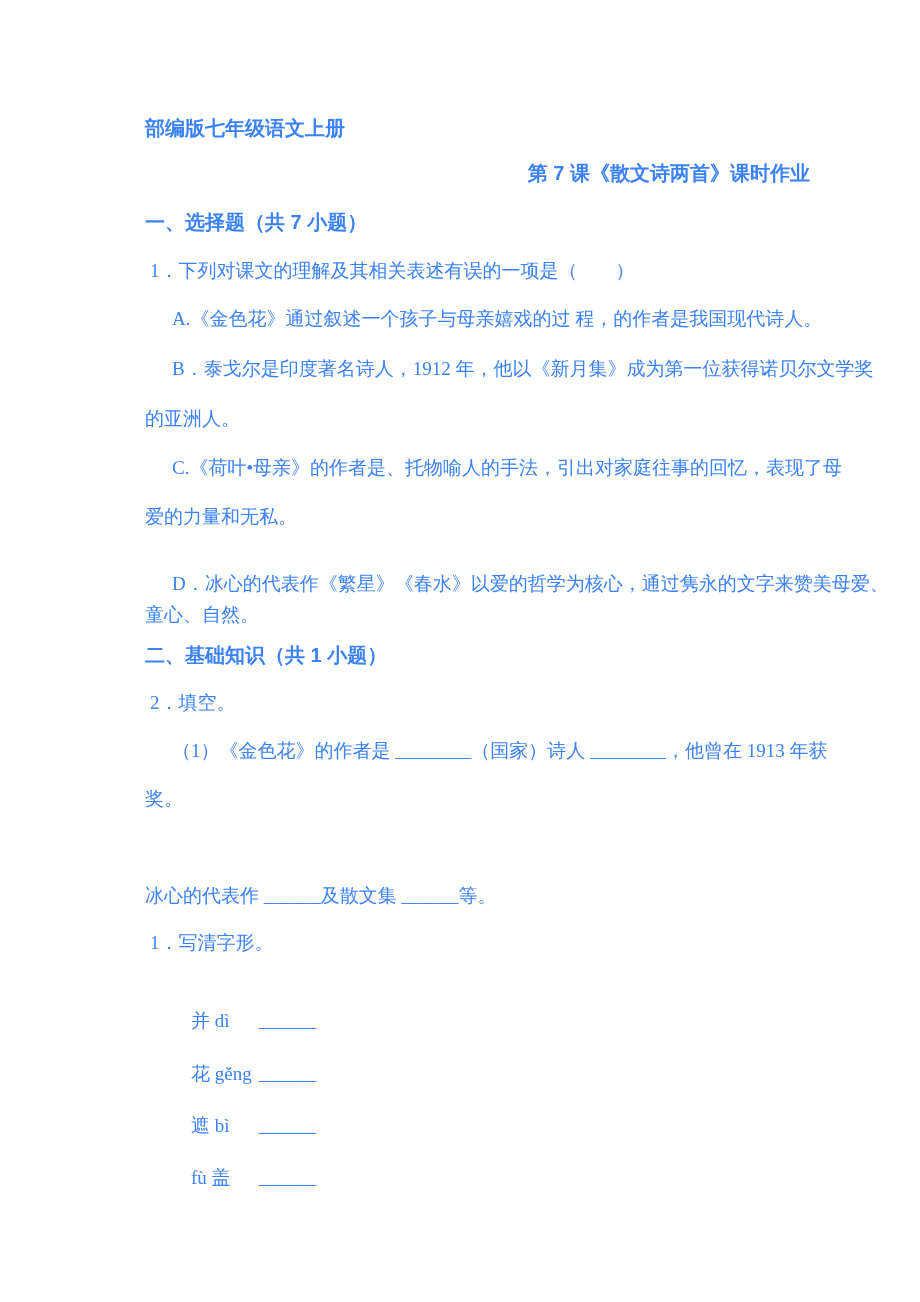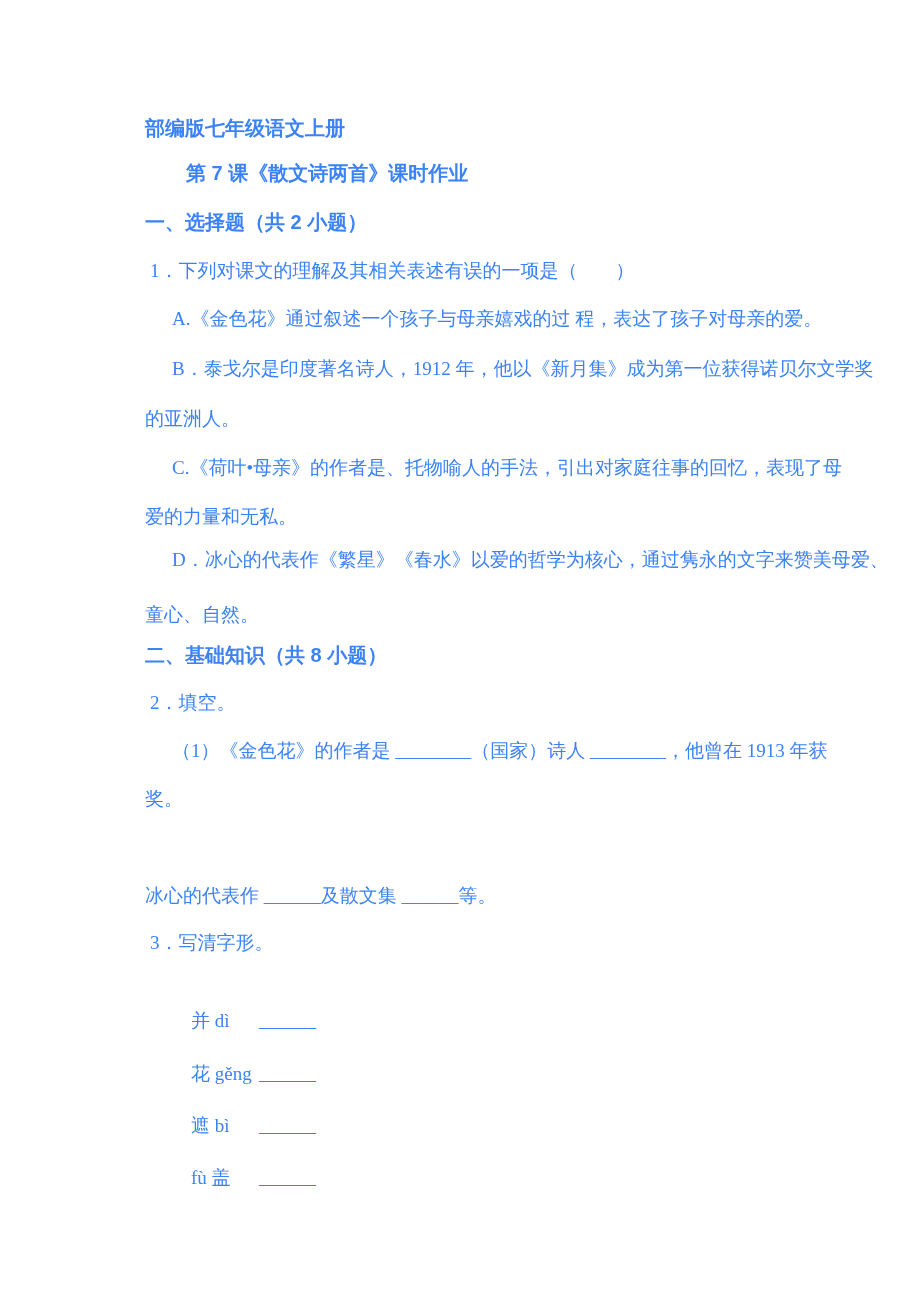--- a/index.html
+++ b/index.html
@@ -28,69 +28,69 @@
   .stem   { left: 133px; }
   .indent { left: 155px; }
   .heading {
     font-family: "Liberation Sans", "DejaVu Sans", sans-serif;
     font-weight: bold;
     font-size: 20px;
   }
   .doc-title {
     left: 127px;
     width: 666px;
-    text-align: left;
+    text-align: right;
     padding-left: 42px;
     box-sizing: border-box;
   }
   .hz-label {
     display: inline-block;
     min-width: 68px;
   }
   .hz-blank { letter-spacing: 0; text-decoration: underline; }
 </style>
 </head>
 <body>
 
 <div class="page">
 
   <div class="line heading" style="top:116px">部编版七年级语文上册</div>
 
   <div class="line heading doc-title" style="top:161px">第 7 课《散文诗两首》课时作业</div>
 
-  <div class="line heading" style="top:210px">一、选择题（共 2 小题）</div>
+  <div class="line heading" style="top:210px">一、选择题（共 7 小题）</div>
 
   <div class="line stem" style="top:258px">1．下列对课文的理解及其相关表述有误的一项是（　　）</div>
 
-  <div class="line indent" style="top:306px">A.《金色花》通过叙述一个孩子与母亲嬉戏的过 程，表达了孩子对母亲的爱。</div>
+  <div class="line indent" style="top:306px">A.《金色花》通过叙述一个孩子与母亲嬉戏的过 程，的作者是我国现代诗人。</div>
 
   <div class="line indent" style="top:356px">B．泰戈尔是印度著名诗人，1912 年，他以《新月集》成为第一位获得诺贝尔文学奖</div>
 
   <div class="line" style="top:406px">的亚洲人。</div>
 
   <div class="line indent" style="top:455px">C.《荷叶•母亲》的作者是、托物喻人的手法，引出对家庭往事的回忆，表现了母</div>
 
   <div class="line" style="top:504px">爱的力量和无私。</div>
 
-  <div class="line indent" style="top:547px">D．冰心的代表作《繁星》《春水》以爱的哲学为核心，通过隽永的文字来赞美母爱、</div>
+  <div class="line indent" style="top:571px">D．冰心的代表作《繁星》《春水》以爱的哲学为核心，通过隽永的文字来赞美母爱、</div>
 
   <div class="line" style="top:602px">童心、自然。</div>
 
-  <div class="line heading" style="top:643px">二、基础知识（共 8 小题）</div>
+  <div class="line heading" style="top:643px">二、基础知识（共 1 小题）</div>
 
   <div class="line stem" style="top:690px">2．填空。</div>
 
   <div class="line indent" style="top:738px">（1）《金色花》的作者是 ________（国家）诗人 ________，他曾在 1913 年获</div>
 
   <div class="line" style="top:786px">奖。</div>
 
 
   <div class="line" style="top:883px">冰心的代表作 ______及散文集 ______等。</div>
 
-  <div class="line stem" style="top:930px">3．写清字形。</div>
+  <div class="line stem" style="top:930px">1．写清字形。</div>
 
   <div class="line indent" style="top:983px">
     <span class="hz-label">并 dì</span><span class="hz-blank">______</span>
   </div>
 
   <div class="line indent" style="top:1036px">
     <span class="hz-label">花 gěng</span><span class="hz-blank">______</span>
   </div>
 
   <div class="line indent" style="top:1140px">

